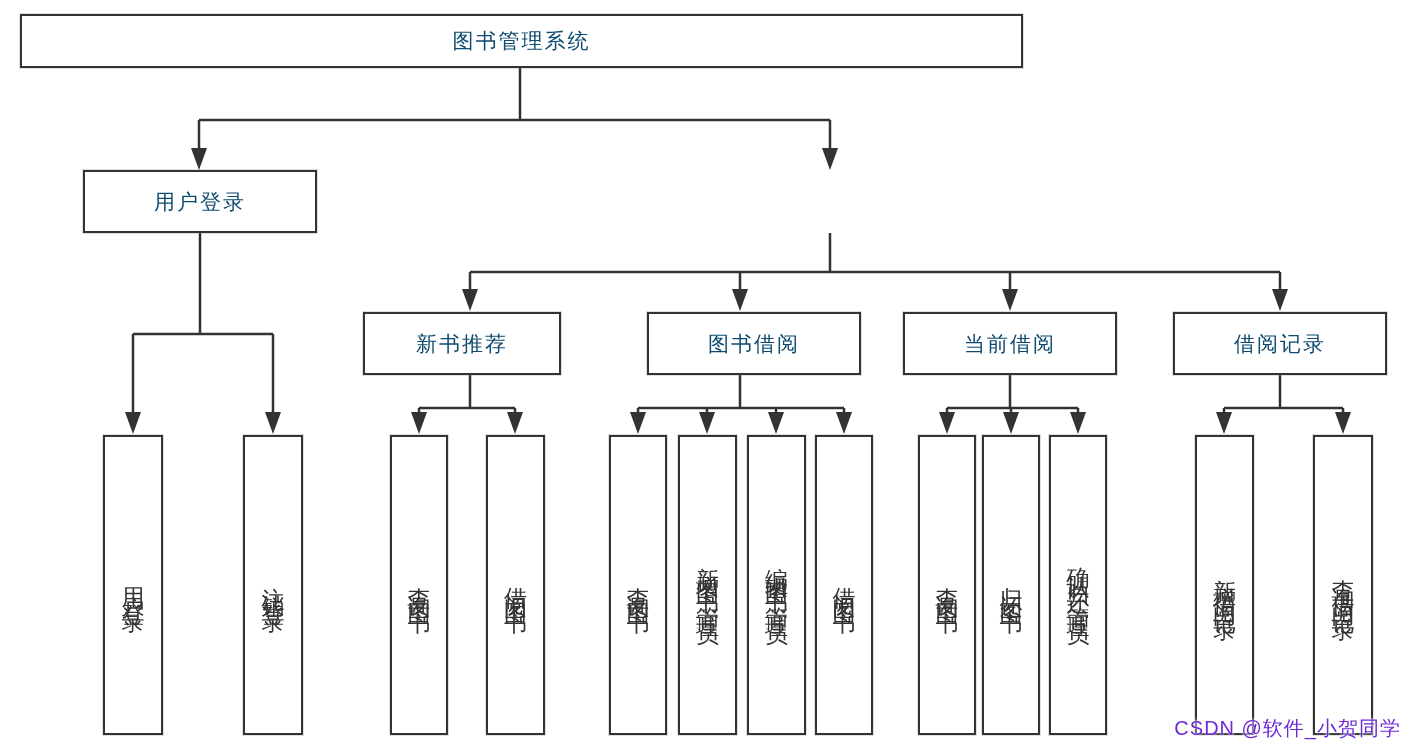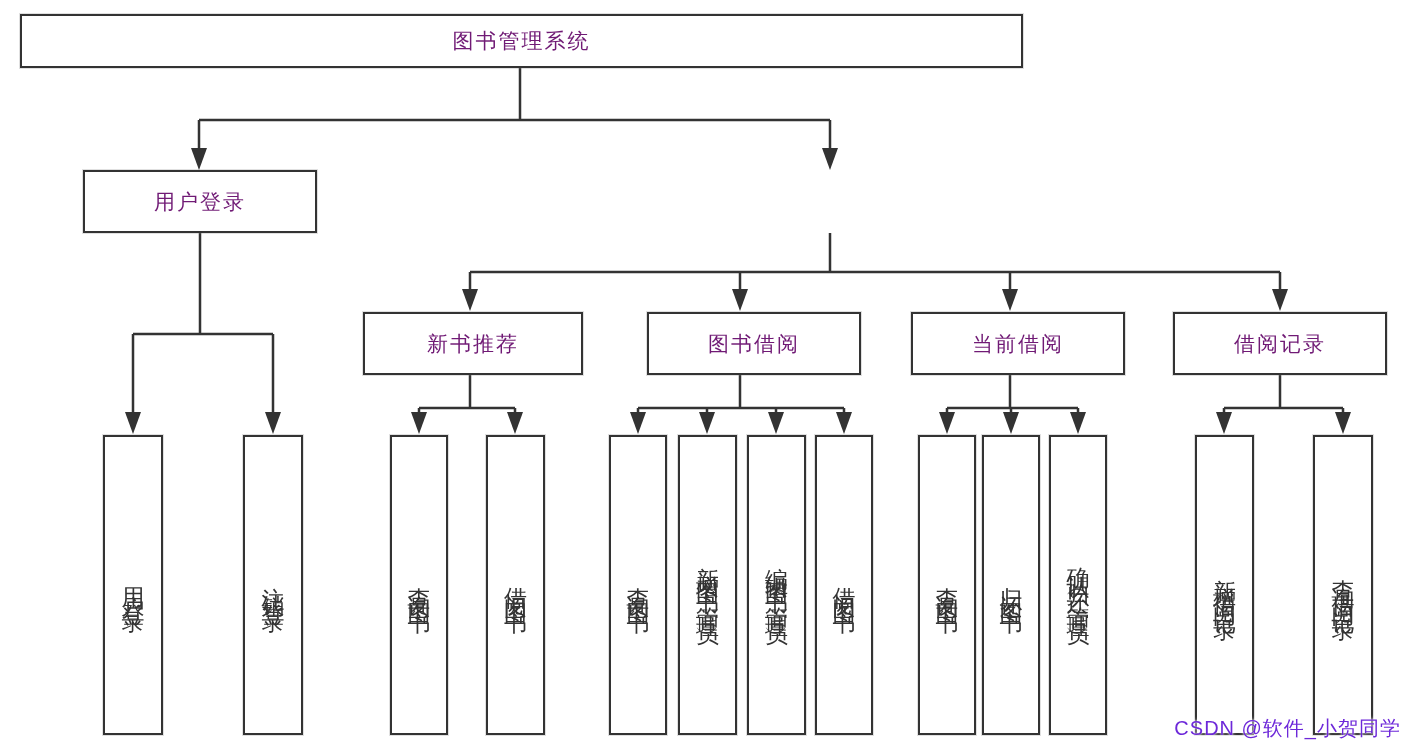--- a/index.html
+++ b/index.html
@@ -30,21 +30,21 @@
     align-items: center;
     justify-content: center;
     color: #333333;
     z-index: 2;
     box-shadow: 0 0 0 1px rgba(130,130,130,0.25);
   }
   .node .h-label {
     font-size: 21px;
     letter-spacing: 2px;
     white-space: nowrap;
-    color: #701a75;
+    color: #0c4a6e;
   }
   .leaf {
     position: absolute;
     box-sizing: border-box;
     background: #ffffff;
     border: 2.5px solid #333333;
     display: flex;
     align-items: center;
     justify-content: center;
     z-index: 2;
@@ -136,27 +136,27 @@
   </svg>
 
   <div class="node" style="left:20px; top:14px; width:1003px; height:54px;">
     <span class="h-label">图书管理系统</span>
   </div>
 
   <div class="node" style="left:83px; top:170px; width:234px; height:63px;">
     <span class="h-label">用户登录</span>
   </div>
 
-  <div class="node" style="left:363px; top:312px; width:220px; height:63px;font-family:Liberation Mono, monospace;">
+  <div class="node" style="left:363px; top:312px; width:198px; height:63px;font-family:Liberation Mono, monospace;">
     <span class="h-label">新书推荐</span>
   </div>
   <div class="node" style="left:647px; top:312px; width:214px; height:63px;">
     <span class="h-label">图书借阅</span>
   </div>
-  <div class="node" style="left:903px; top:312px; width:214px; height:63px;margin-left:8px;">
+  <div class="node" style="left:903px; top:312px; width:214px; height:63px;">
     <span class="h-label">当前借阅</span>
   </div>
   <div class="node" style="left:1173px; top:312px; width:214px; height:63px;">
     <span class="h-label">借阅记录</span>
   </div>
 
   <div class="leaf" style="left:103px; top:435px; width:60px; height:300px;">
     <span class="v-label">用户登录</span>
   </div>
   <div class="leaf" style="left:243px; top:435px; width:60px; height:300px;">

